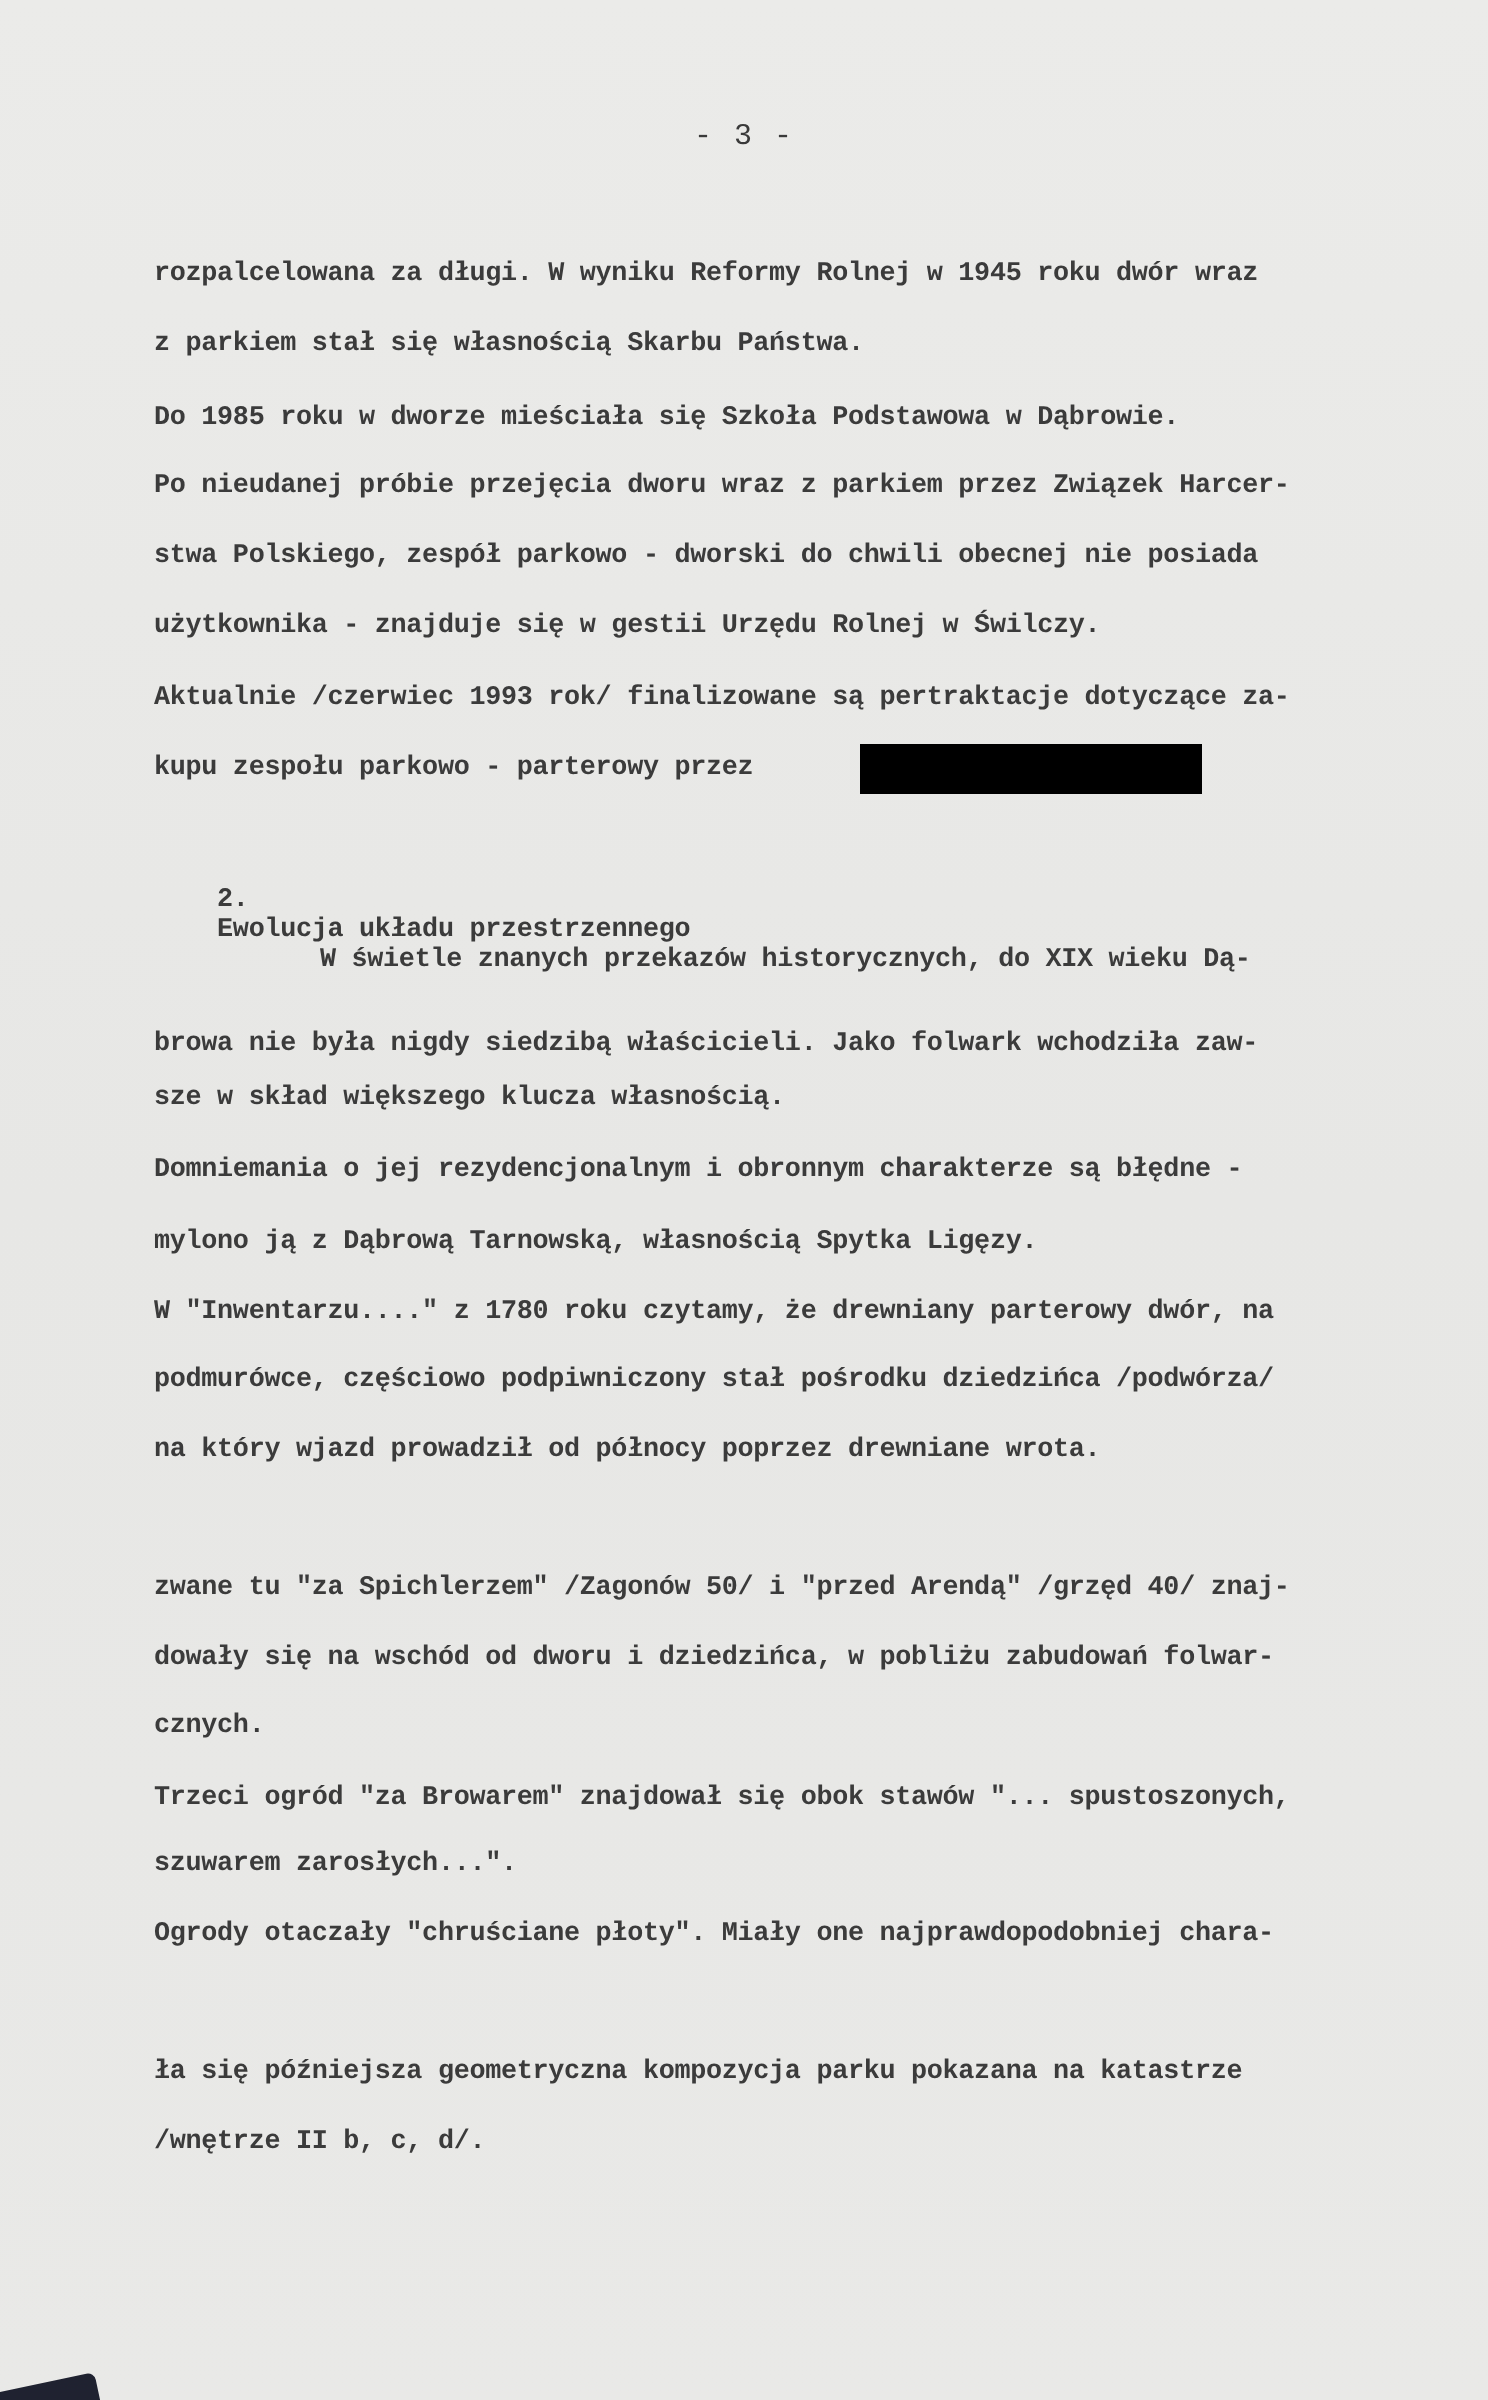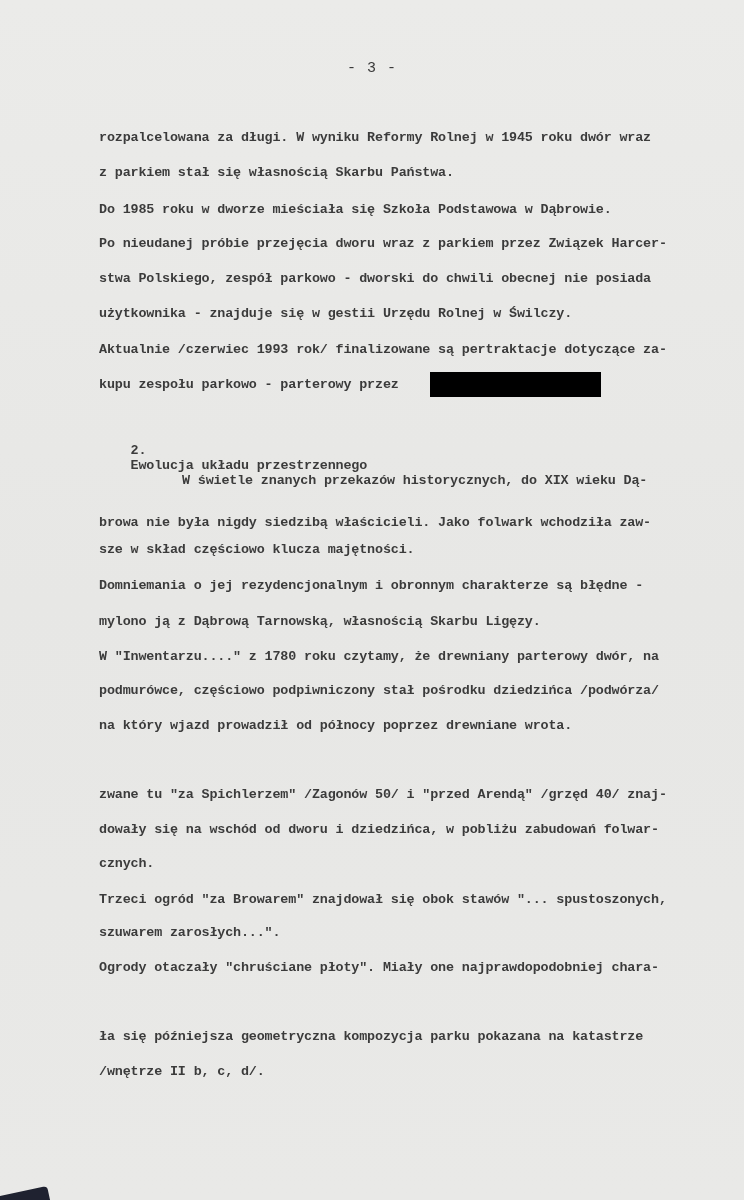--- a/index.html
+++ b/index.html
@@ -45,21 +45,20 @@
     .line {
       position: absolute;
       left: 77px;
       white-space: pre;
       font-family: "Liberation Mono", "DejaVu Sans Mono", monospace;
       font-size: 13.4px;
       font-weight: bold;
       color: #3b3b3b;
       letter-spacing: -0.15px;
       transform-origin: left top;
-      margin-left: 22px;
     }
     .indent {
       left: 160px;
     }
     .heading-text {
       text-decoration-thickness: 1.5px;
       text-underline-offset: 3px;
     }
     .redaction {
       position: absolute;
@@ -88,23 +87,23 @@
 
   <div class="redaction"></div>
 
   <div class="line" style="top:428px">
     <span>2.</span>
     <span class="heading-text">Ewolucja układu przestrzennego</span>
   </div>
 
   <div class="line indent" style="top:473px">W świetle znanych przekazów historycznych, do XIX wieku Dą-</div>
   <div class="line" style="top:515px">browa nie była nigdy siedzibą właścicieli. Jako folwark wchodziła zaw-</div>
-  <div class="line" style="top:542px">sze w skład częściowo klucza majętności.</div>
+  <div class="line" style="top:542px">sze w skład większego klucza własnością.</div>
   <div class="line" style="top:578px">Domniemania o jej rezydencjonalnym i obronnym charakterze są błędne -</div>
-  <div class="line" style="top:614px">mylono ją z Dąbrową Tarnowską, własnością Skarbu Ligęzy.</div>
+  <div class="line" style="top:614px">mylono ją z Dąbrową Tarnowską, własnością Spytka Ligęzy.</div>
   <div class="line" style="top:649px">W "Inwentarzu...." z 1780 roku czytamy, że drewniany parterowy dwór, na</div>
   <div class="line" style="top:683px">podmurówce, częściowo podpiwniczony stał pośrodku dziedzińca /podwórza/</div>
   <div class="line" style="top:718px">na który wjazd prowadził od północy poprzez drewniane wrota.</div>
   <div class="line" style="top:787px">zwane tu "za Spichlerzem" /Zagonów 50/ i "przed Arendą" /grzęd 40/ znaj-</div>
   <div class="line" style="top:822px">dowały się na wschód od dworu i dziedzińca, w pobliżu zabudowań folwar-</div>
   <div class="line" style="top:856px">cznych.</div>
   <div class="line" style="top:892px">Trzeci ogród "za Browarem" znajdował się obok stawów "... spustoszonych,</div>
   <div class="line" style="top:925px">szuwarem zarosłych...".</div>
   <div class="line" style="top:960px">Ogrody otaczały "chruściane płoty". Miały one najprawdopodobniej chara-</div>
   <div class="line" style="top:1029px">ła się późniejsza geometryczna kompozycja parku pokazana na katastrze</div>

